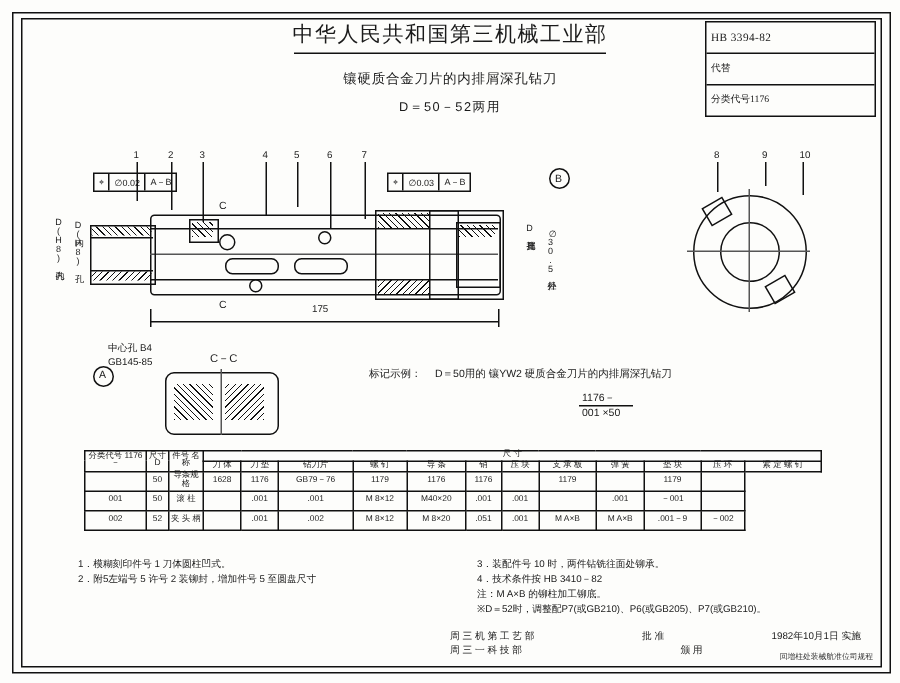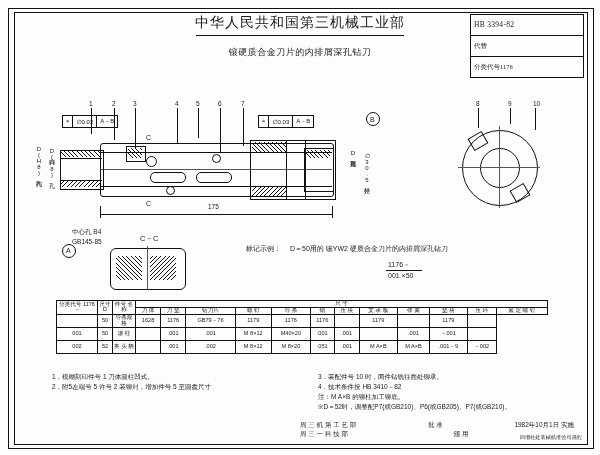--- a/index.html
+++ b/index.html
@@ -90,20 +90,21 @@
 
 <div id="sheet">
 
   <div class="frame"></div>
   <div class="frame-inner"></div>
 
   <div class="hdr">
     <div class="l1">中华人民共和国第三机械工业部</div>
     <div class="rule"></div>
     <div class="l3">镶硬质合金刀片的内排屑深孔钻刀</div>
+    <div class="l4">D＝50－52两用</div>
   </div>
 
   <div class="tb">
     <div class="row code">HB 3394-82</div>
     <div class="row">代替</div>
     <div class="row">分类代号1176</div>
   </div>
 
   <div class="fcf" style="left:62px;top:115px;">
     <div>⌖</div>

